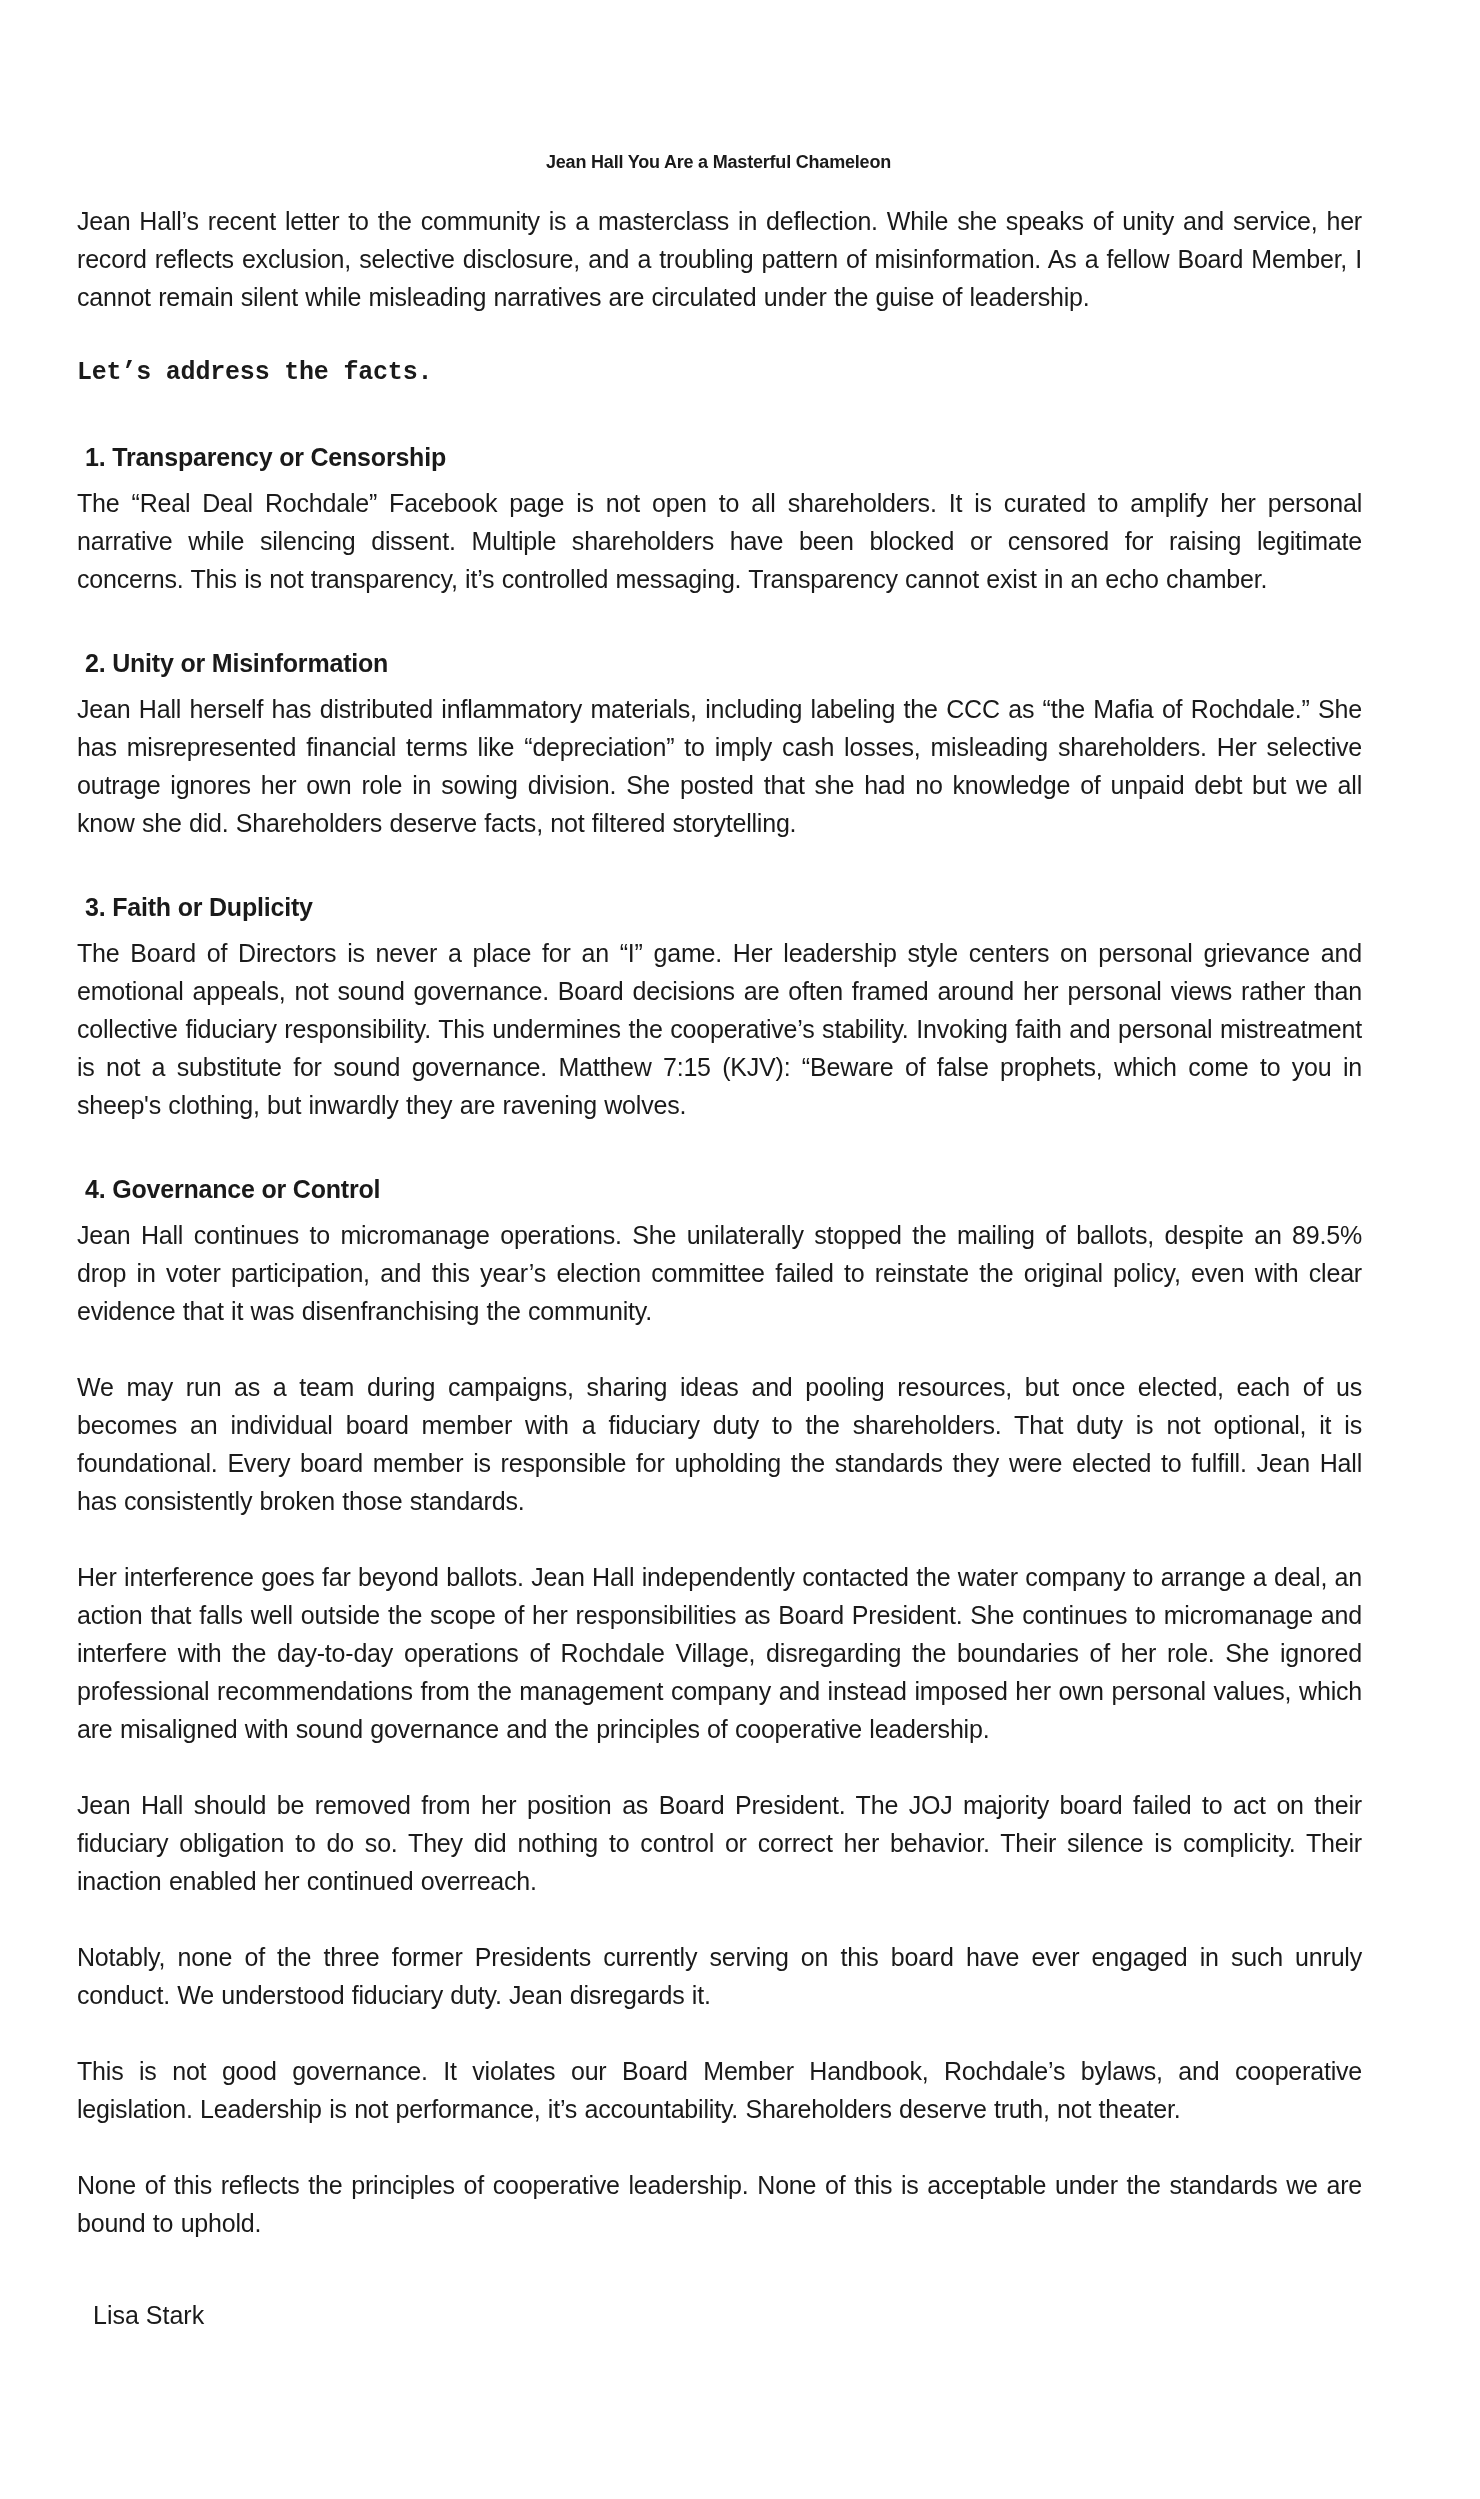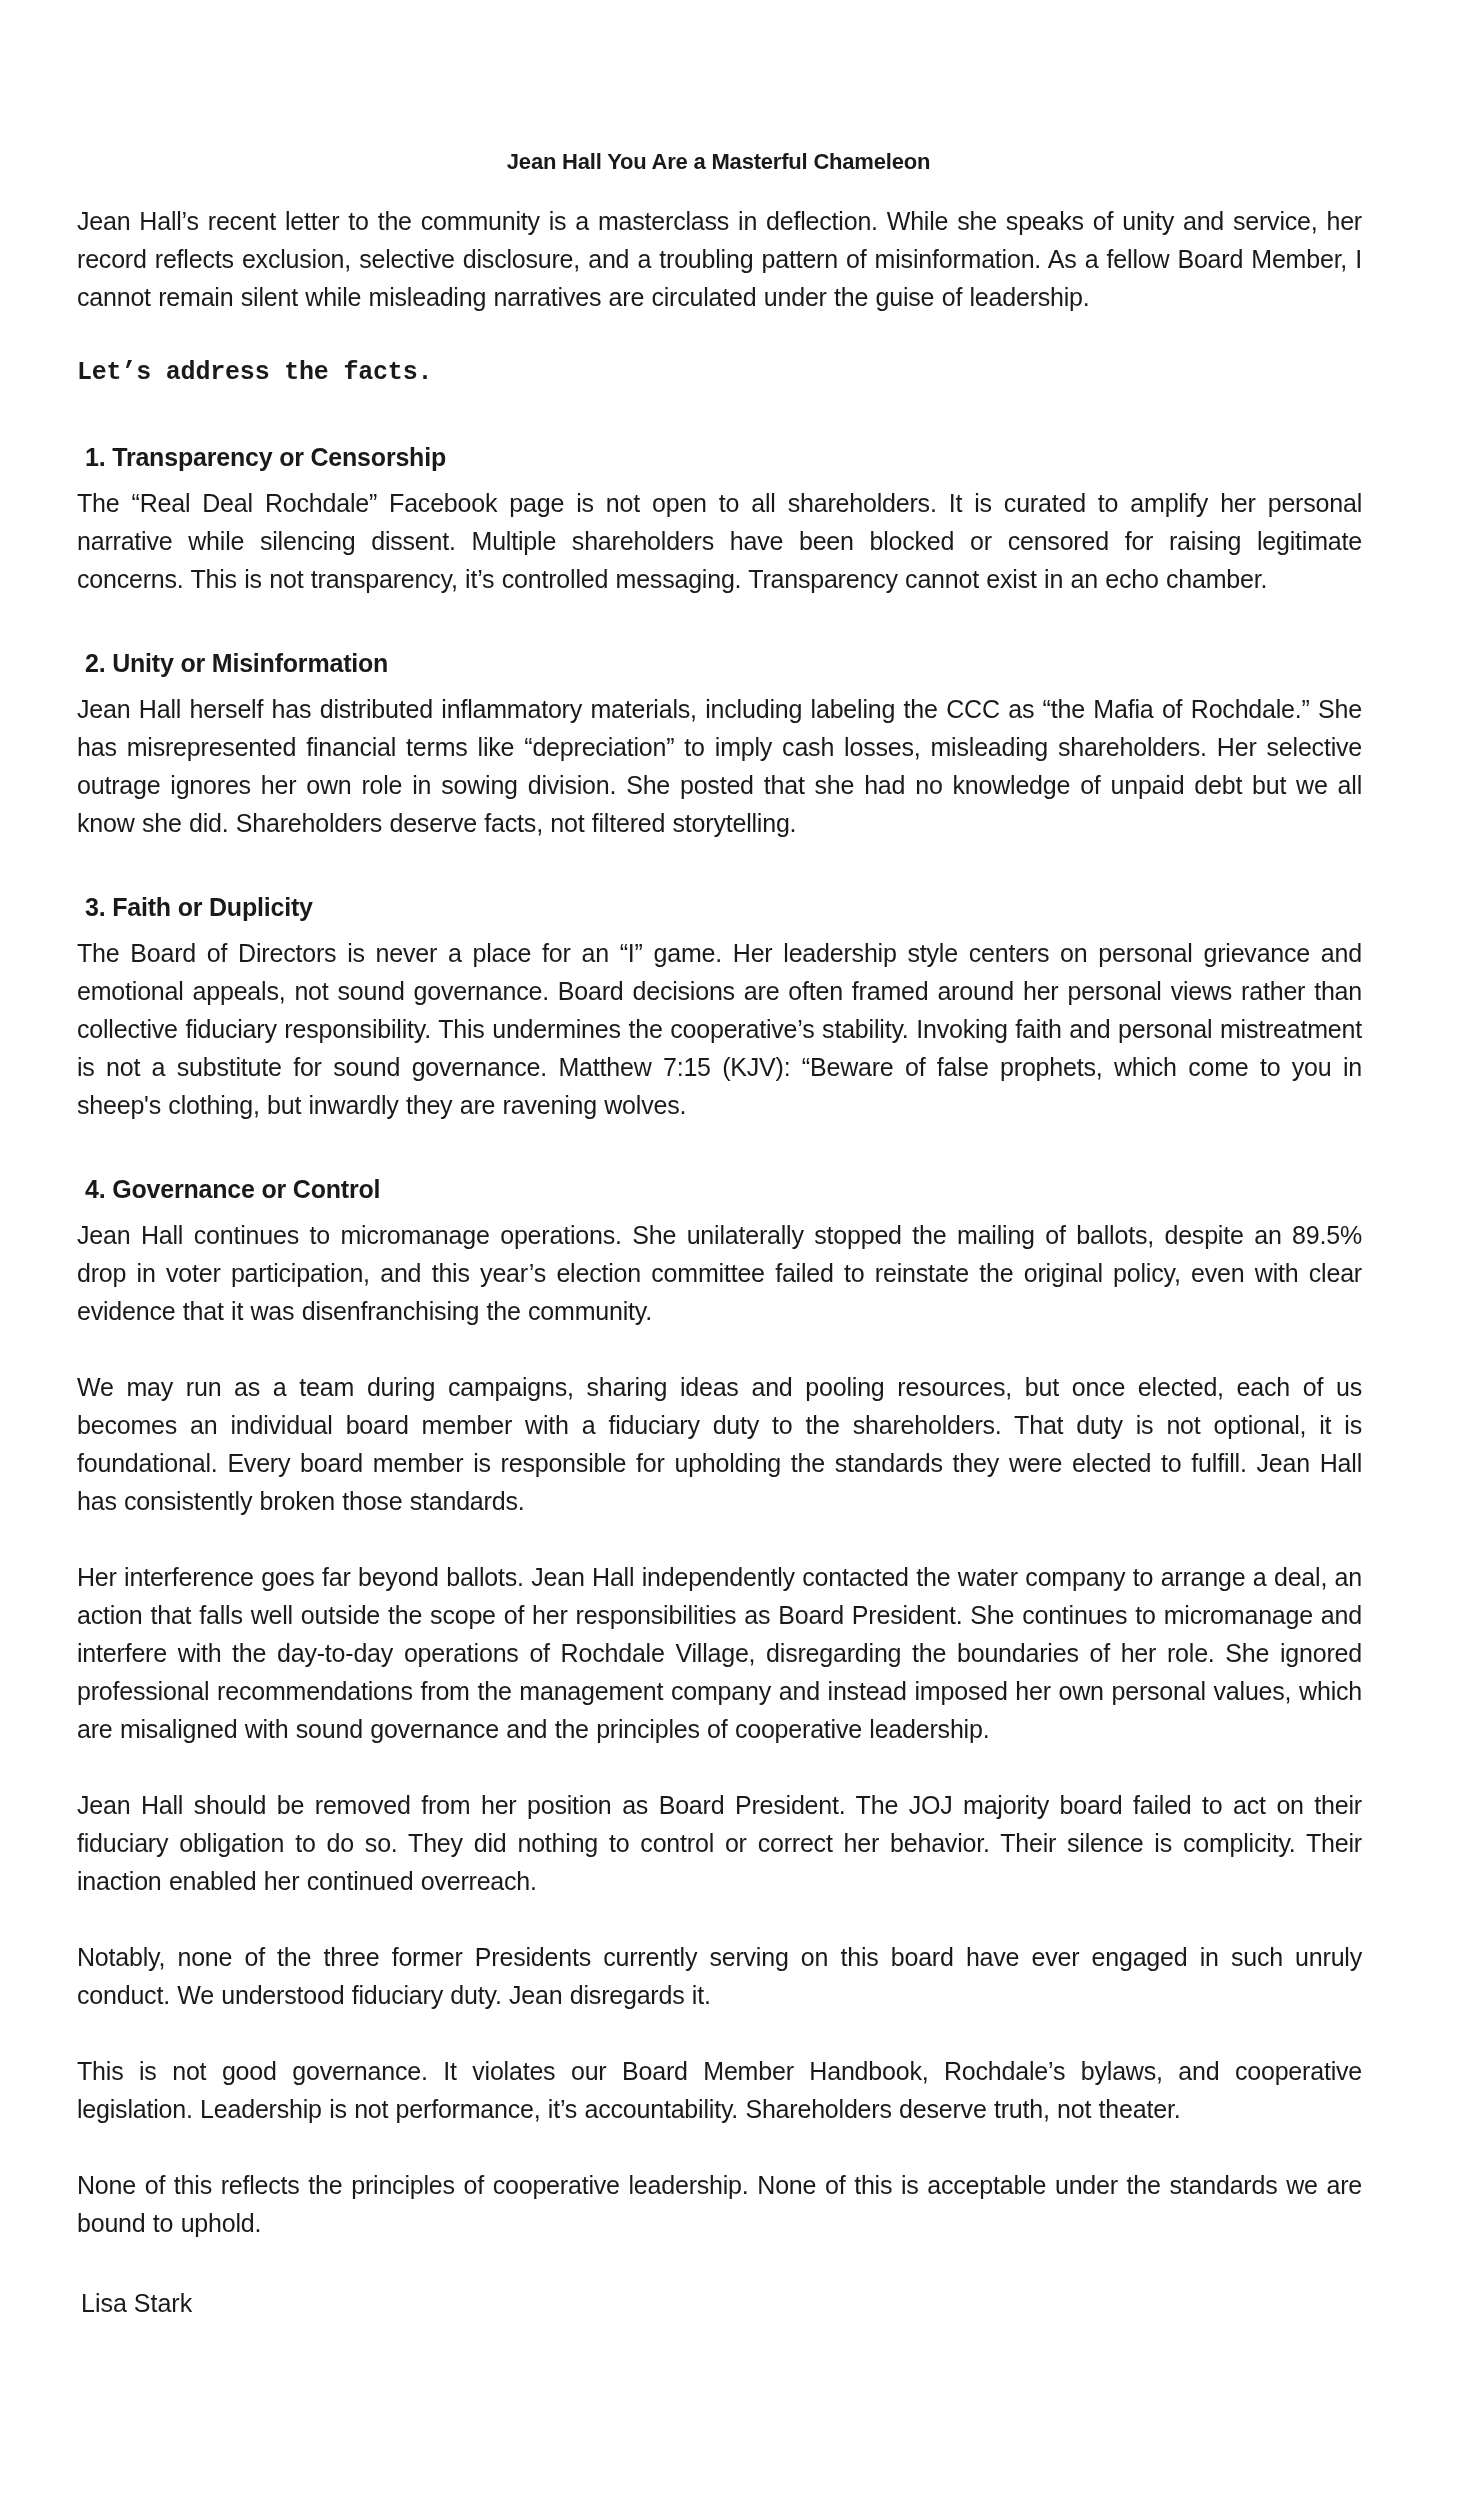--- a/index.html
+++ b/index.html
@@ -21,21 +21,21 @@
       top: 0;
       width: 1285px;
     }
     .doc-title {
       position: absolute;
       top: 145px;
       left: 0;
       width: 1285px;
       text-align: center;
       font-weight: bold;
-      font-size: 22px;
+      font-size: 18px;
       line-height: 34px;
       margin: 0;
       letter-spacing: -0.2px;
     }
     .body-flow {
       position: absolute;
       top: 202px;
       left: 1px;
       width: 1285px;
     }
@@ -59,21 +59,21 @@
       font-weight: bold;
       font-size: 25px;
       line-height: 38px;
       margin: 0;
       letter-spacing: -0.2px;
       font-family: Liberation Mono, monospace;
     }
     .signature {
       font-size: 25px;
       line-height: 38px;
-      margin: 4px;
+      margin: 16px;
       text-align: left;
     }
     .last-line-left { text-align-last: left; }
   </style>
 </head>
 <body>
 
 <div class="page">
   <h1 class="doc-title">Jean Hall You Are a Masterful Chameleon</h1>
 

